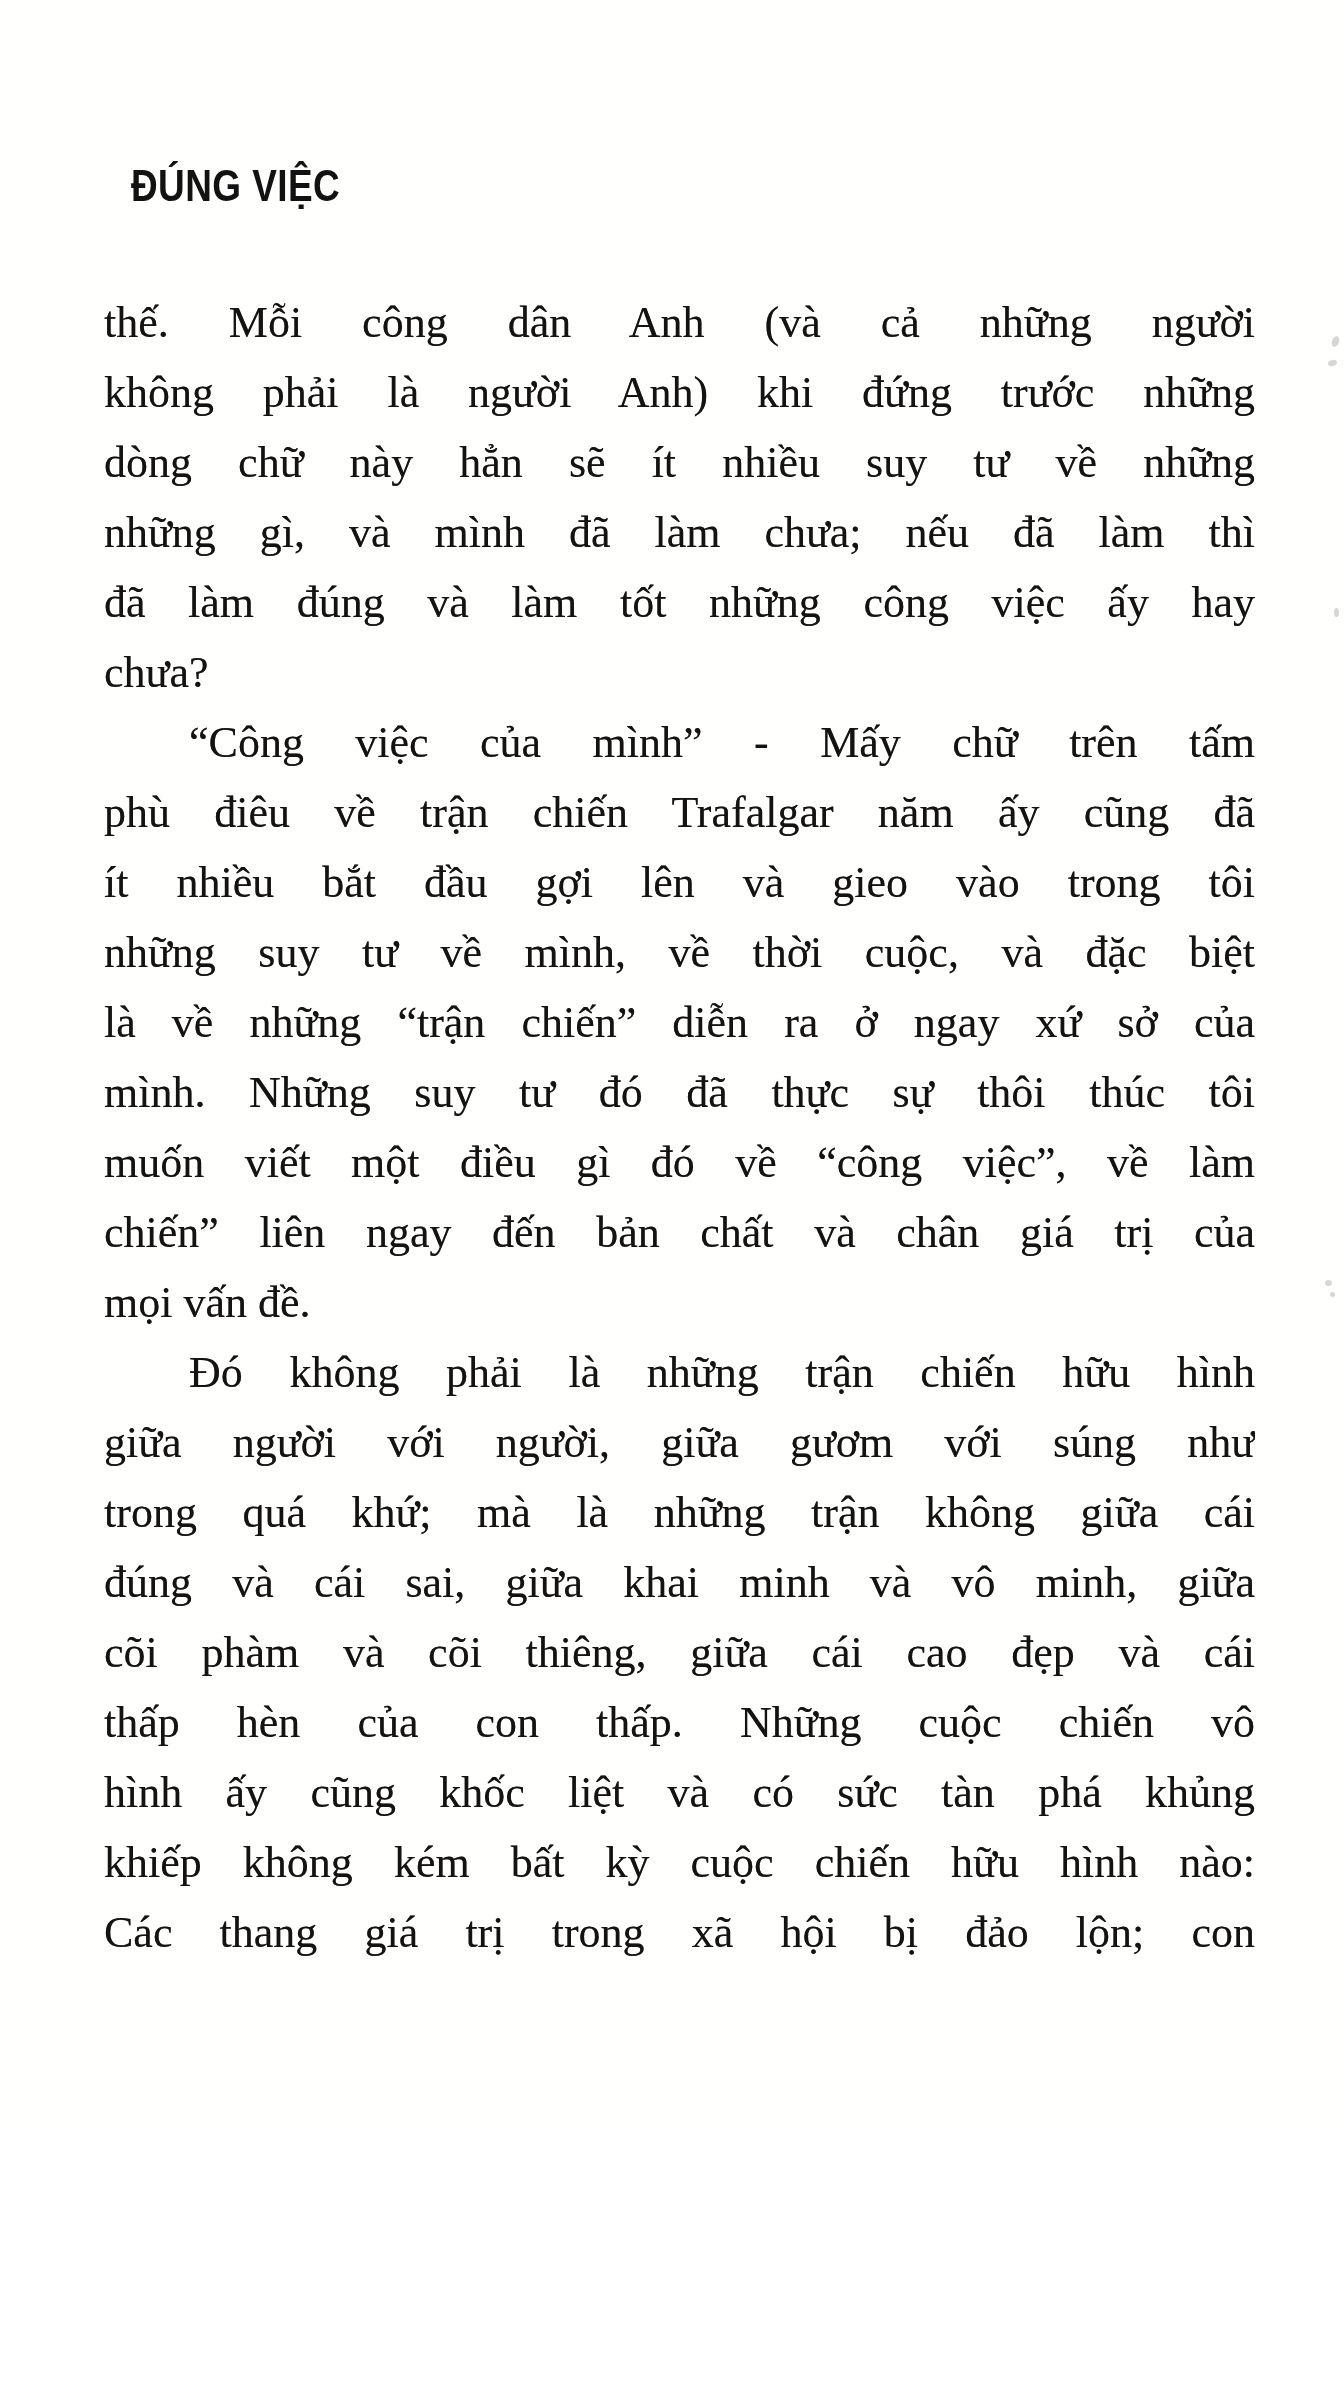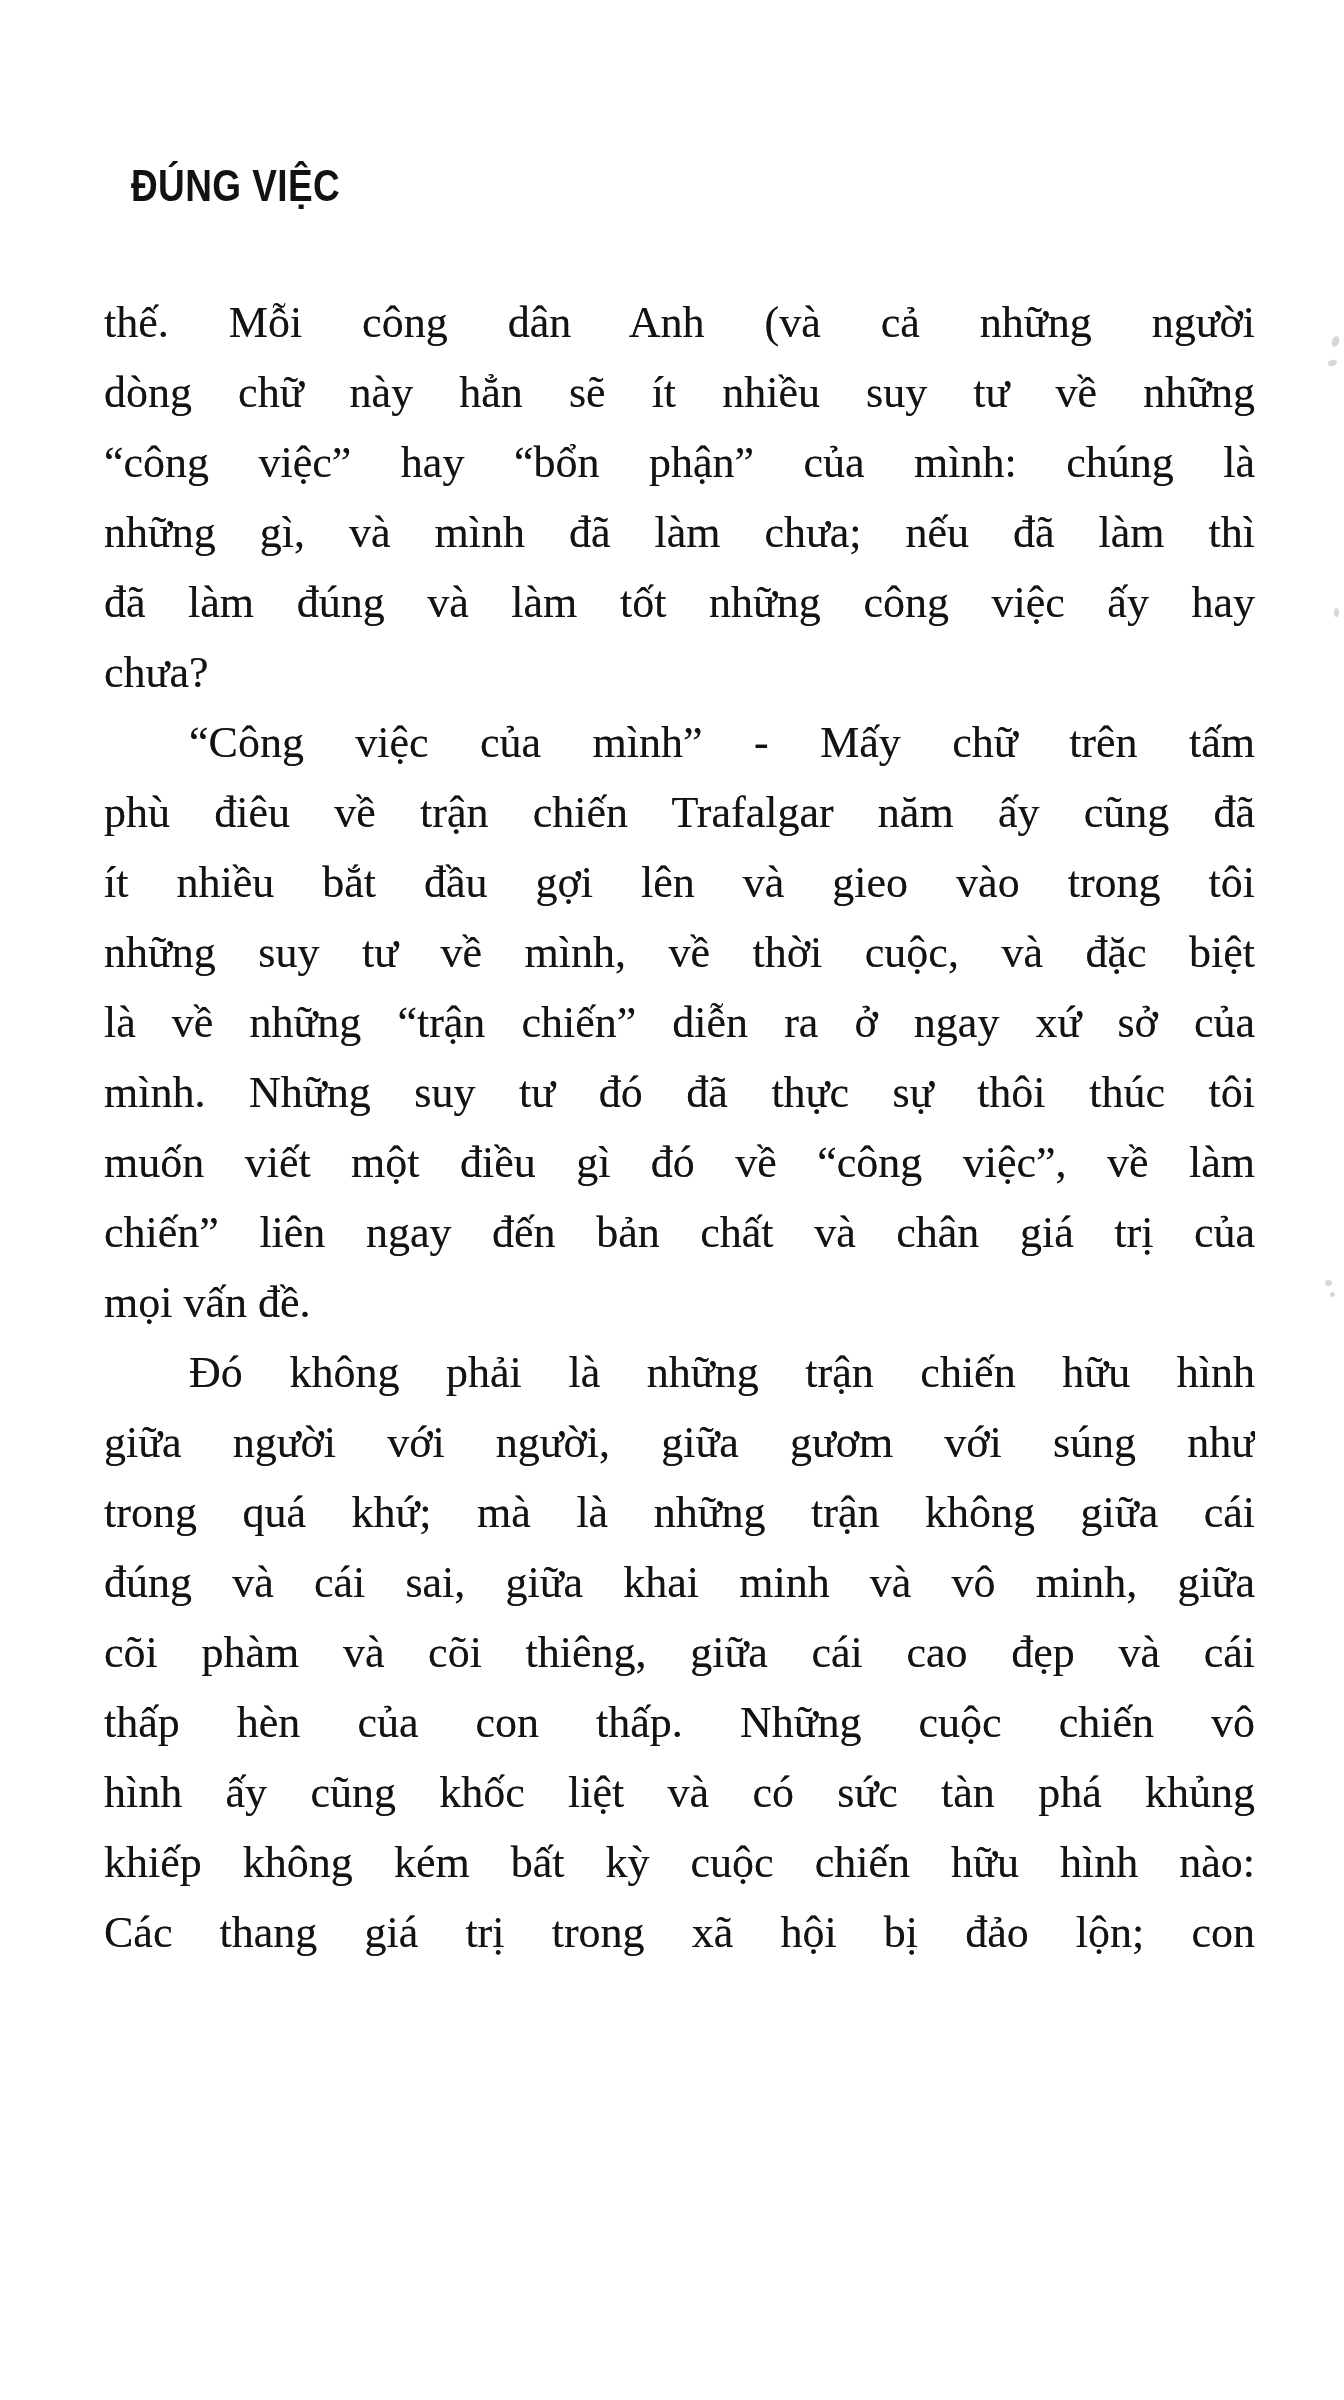--- a/index.html
+++ b/index.html
@@ -75,22 +75,22 @@
 <body>
 
 <div class="page">
 
   <div class="running-header">ĐÚNG VIỆC</div>
 
   <div class="text-block">
 
     <div class="paragraph">
       <div class="line">thế. Mỗi công dân Anh (và cả những người</div>
+      <div class="line">không phải là người Anh) khi đứng trước những</div>
       <div class="line">dòng chữ này hẳn sẽ ít nhiều suy tư về những</div>
-      <div class="line">“công việc” hay “bổn phận” của mình: chúng là</div>
       <div class="line">những gì, và mình đã làm chưa; nếu đã làm thì</div>
       <div class="line">đã làm đúng và làm tốt những công việc ấy hay</div>
       <div class="line end">chưa?</div>
     </div>
 
     <div class="paragraph">
       <div class="line indent">“Công việc của mình” - Mấy chữ trên tấm</div>
       <div class="line">phù điêu về trận chiến Trafalgar năm ấy cũng đã</div>
       <div class="line">ít nhiều bắt đầu gợi lên và gieo vào trong tôi</div>
       <div class="line">những suy tư về mình, về thời cuộc, và đặc biệt</div>

